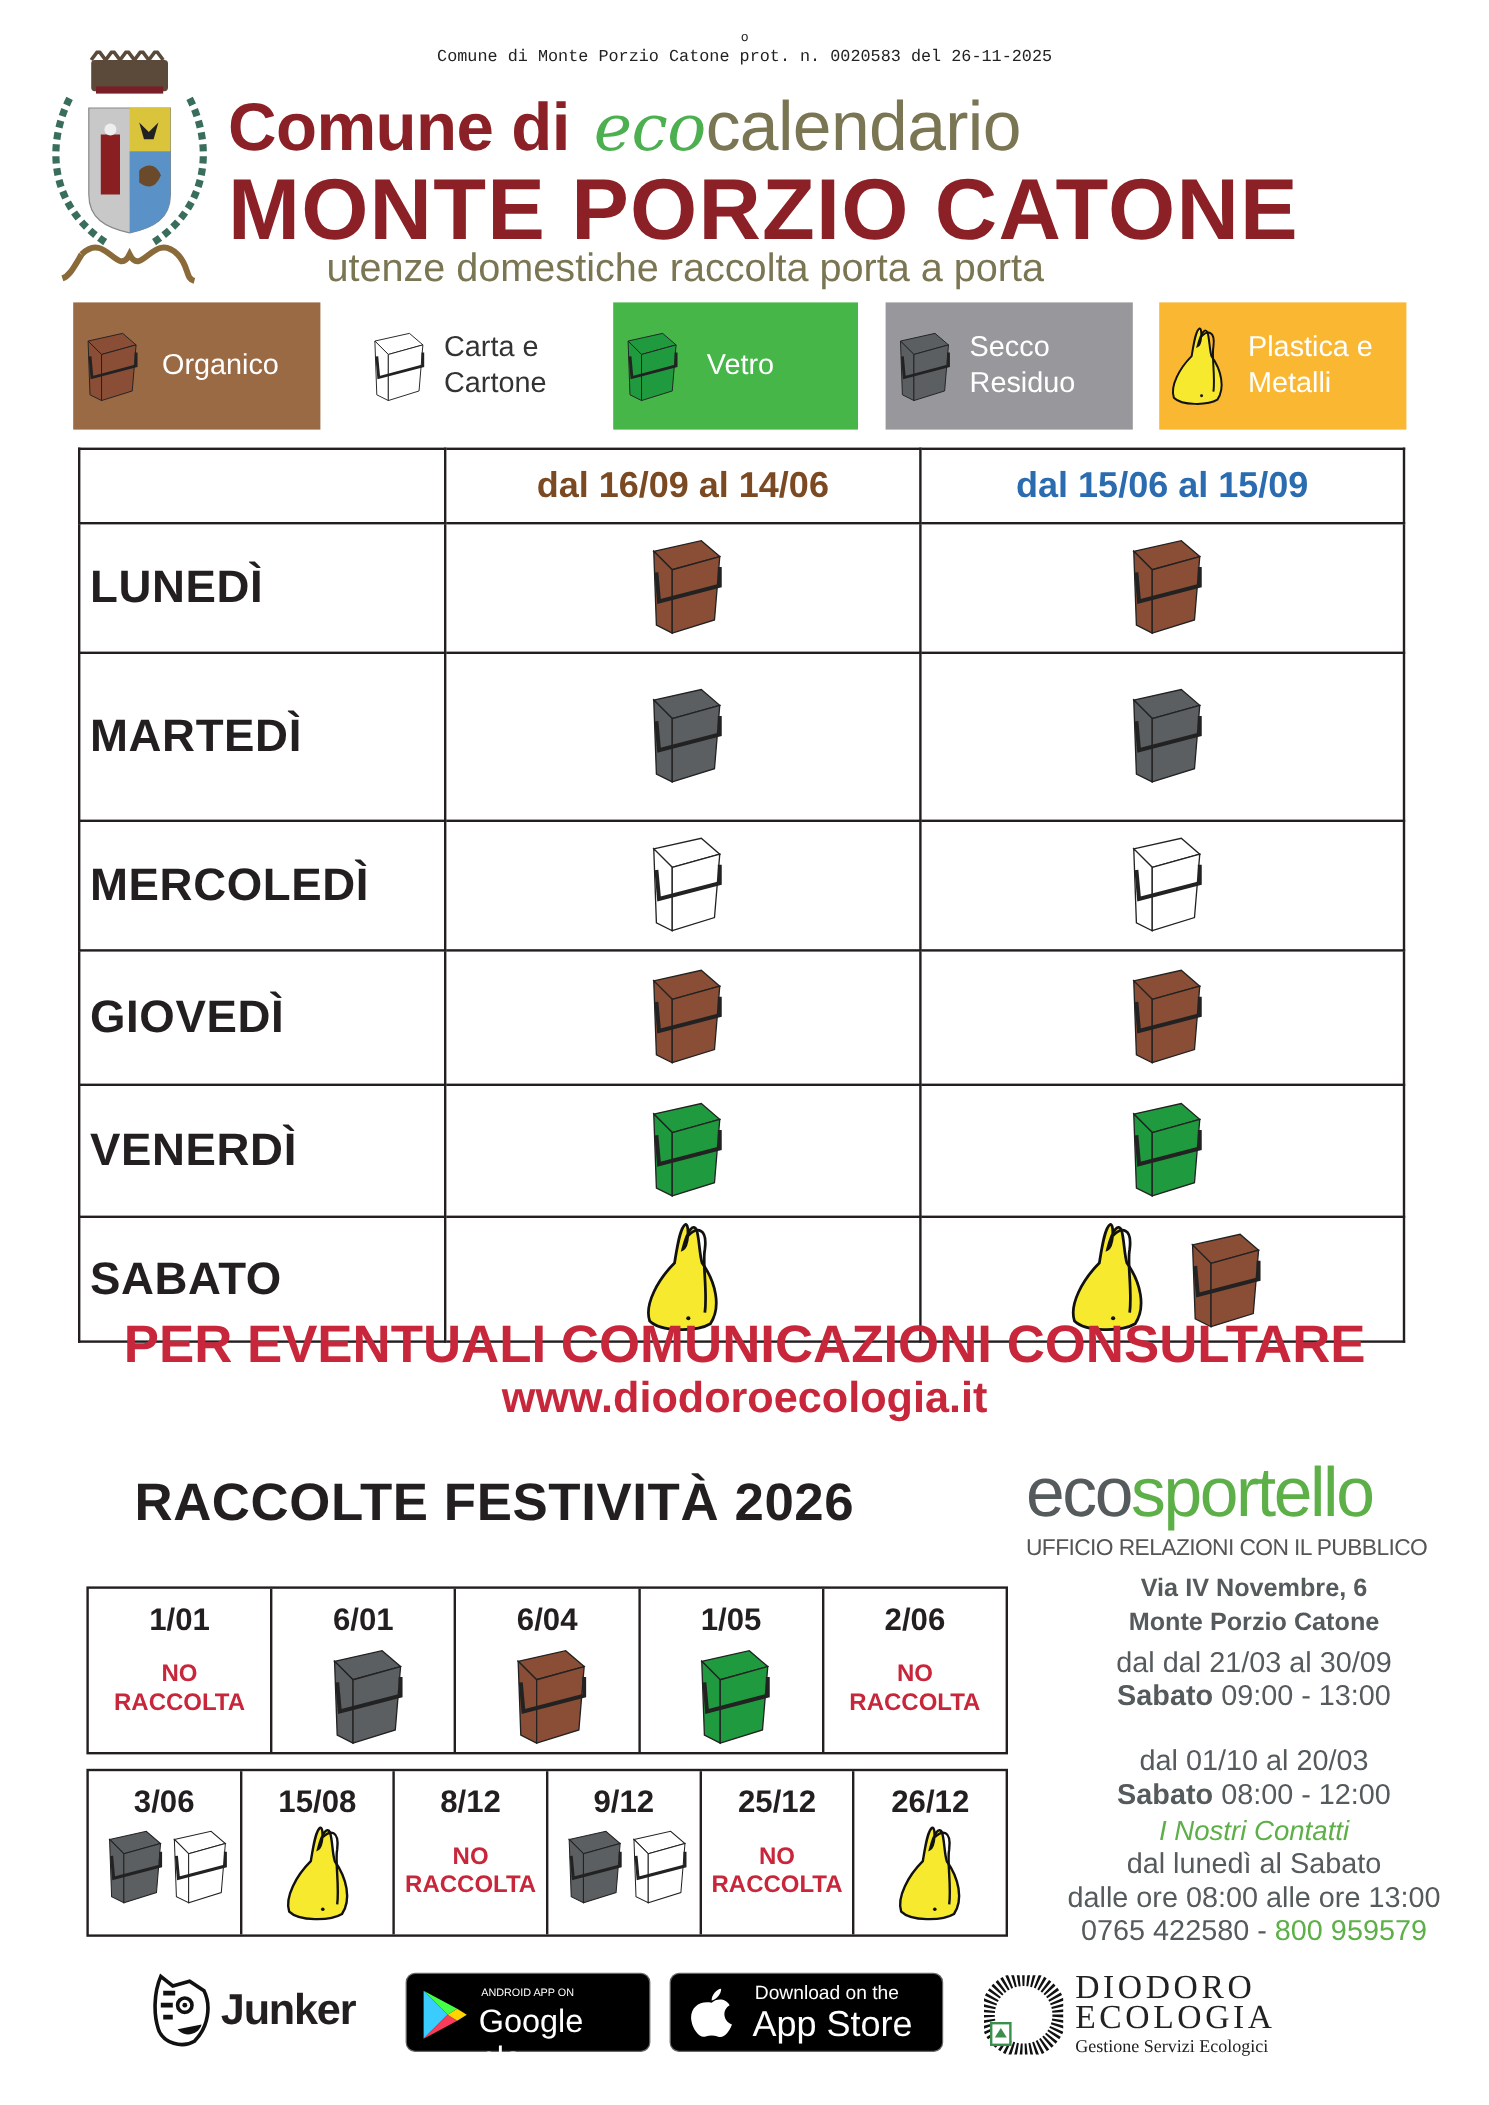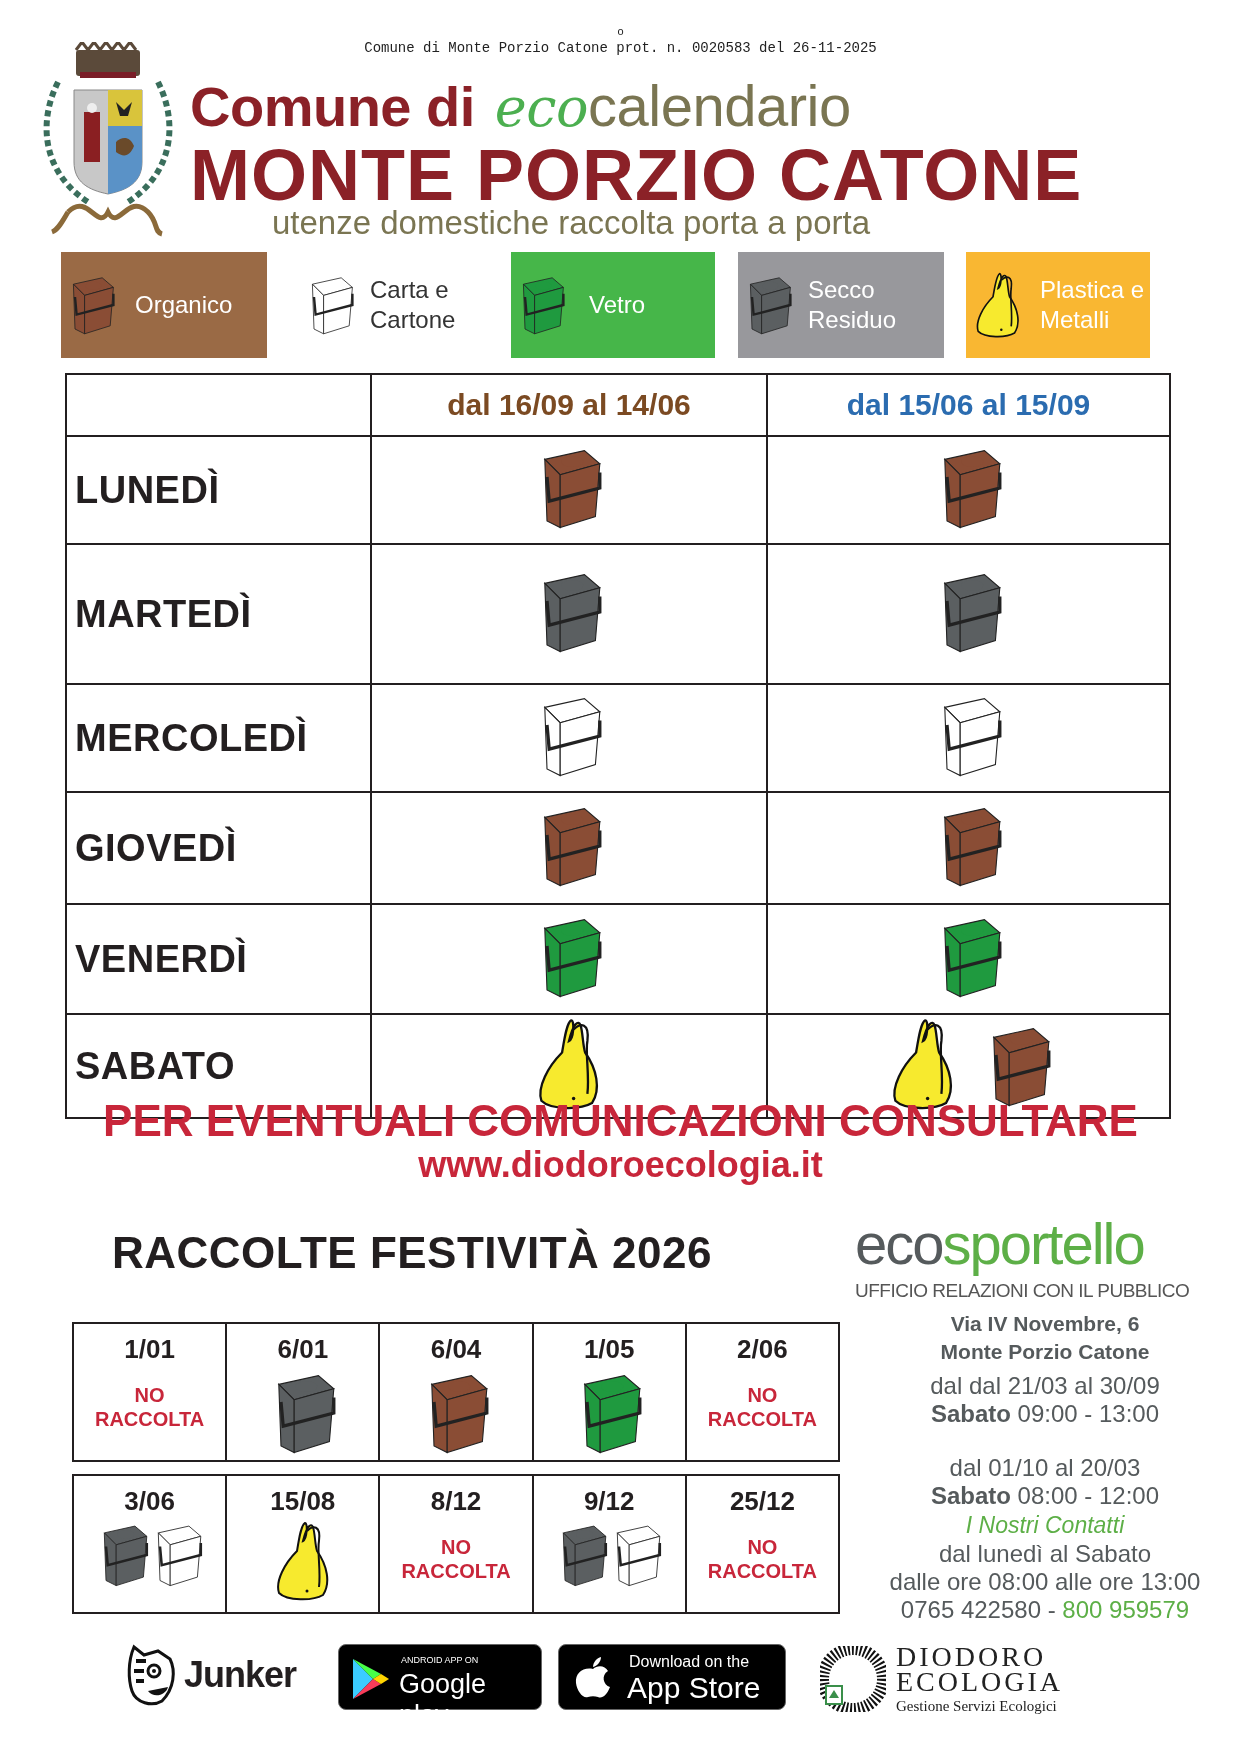--- a/index.html
+++ b/index.html
@@ -12,21 +12,21 @@
   .title1 .eco { font-family: "DejaVu Serif", serif; font-style: italic; font-weight: 400; color: #4caf50; font-size: 54px; margin-left: 20px; }
   .title1 .cal { font-weight: 400; color: #7a7552; font-size: 58px; }
   .title2 { left: 190px; top: 134px; font-family: "Liberation Sans", sans-serif; font-weight: 700; font-size: 72px; color: #8b2127; white-space: nowrap; letter-spacing: 1px; }
   .title3 { left: 272px; top: 204px; font-family: "Liberation Sans", sans-serif; font-size: 33px; color: #7a7552; white-space: nowrap; }
   .legend { top: 252px; height: 106px; display: flex; align-items: center; }
   .legend .lbl { font-family: "Liberation Sans", sans-serif; font-size: 24px; line-height: 1.25; margin-left: 10px; }
   .lg-org { left: 61px; width: 206px; background: #9a6a45; color: #fff; }
   .lg-carta { left: 300px; width: 190px; background: #fff; color: #333; }
   .lg-vetro { left: 511px; width: 204px; background: #46b649; color: #fff; }
   .lg-secco { left: 738px; width: 206px; background: #98989c; color: #fff; }
-  .lg-plast { left: 966px; width: 184px; background: #f9b732; color: #fff; }
+  .lg-plast { left: 966px; width: 206px; background: #f9b732; color: #fff; }
   .legend svg { margin-left: 6px; flex: none; }
   table.sched { position: absolute; left: 65px; top: 373px; width: 1106px; border-collapse: collapse; }
   table.sched td, table.sched th { border: 2px solid #231f20; }
   table.sched th { height: 62px; font-family: "Liberation Sans", sans-serif; font-weight: 700; font-size: 30px; }
   .th-a { color: #7b4a22; }
   .th-b { color: #2b6cb0; }
   .day { width: 305px; font-family: "Liberation Sans", sans-serif; font-weight: 700; font-size: 38px; padding-left: 8px; text-align: left; letter-spacing: 0.5px; }
   table.sched td.ic { text-align: center; vertical-align: middle; }
   .warn { left: 0; width: 1241px; text-align: center; font-family: "Liberation Sans", sans-serif; font-weight: 700; color: #c8263a; }
   .warn1 { top: 1096px; font-size: 44px; }
@@ -265,20 +265,28 @@
         </svg>
         <svg width="52" height="68">
           <use href="#bin" fill="#ffffff"></use>
         </svg>
       </div>
   </div>
   <div class="c">
     <div class="d">25/12</div>
     <div class="nr"><span>NO</span><br><span>RACCOLTA</span></div>
   </div>
+  <div class="c">
+    <div class="d">26/12</div>
+    <div class="icons">
+        <svg width="64" height="80">
+          <use href="#bag"></use>
+        </svg>
+      </div>
+  </div>
 </div>
 
 <div class="abs eco-logo"><span class="g">eco</span><span class="s">sportello</span></div>
 <div class="abs urp">UFFICIO RELAZIONI CON IL PUBBLICO</div>
 <div class="abs info b" style="top:1312px;font-size:21px;">Via IV Novembre, 6</div>
 <div class="abs info b" style="top:1340px;font-size:21px;">Monte Porzio Catone</div>
 <div class="abs info" style="top:1372px;font-size:24px;">dal dal 21/03 al 30/09</div>
 <div class="abs info" style="top:1400px;font-size:24px;"><b>Sabato</b> <span>09:00 - 13:00</span></div>
 <div class="abs info" style="top:1454px;font-size:24px;">dal 01/10 al 20/03</div>
 <div class="abs info" style="top:1482px;font-size:24px;"><b>Sabato</b> <span>08:00 - 12:00</span></div>

